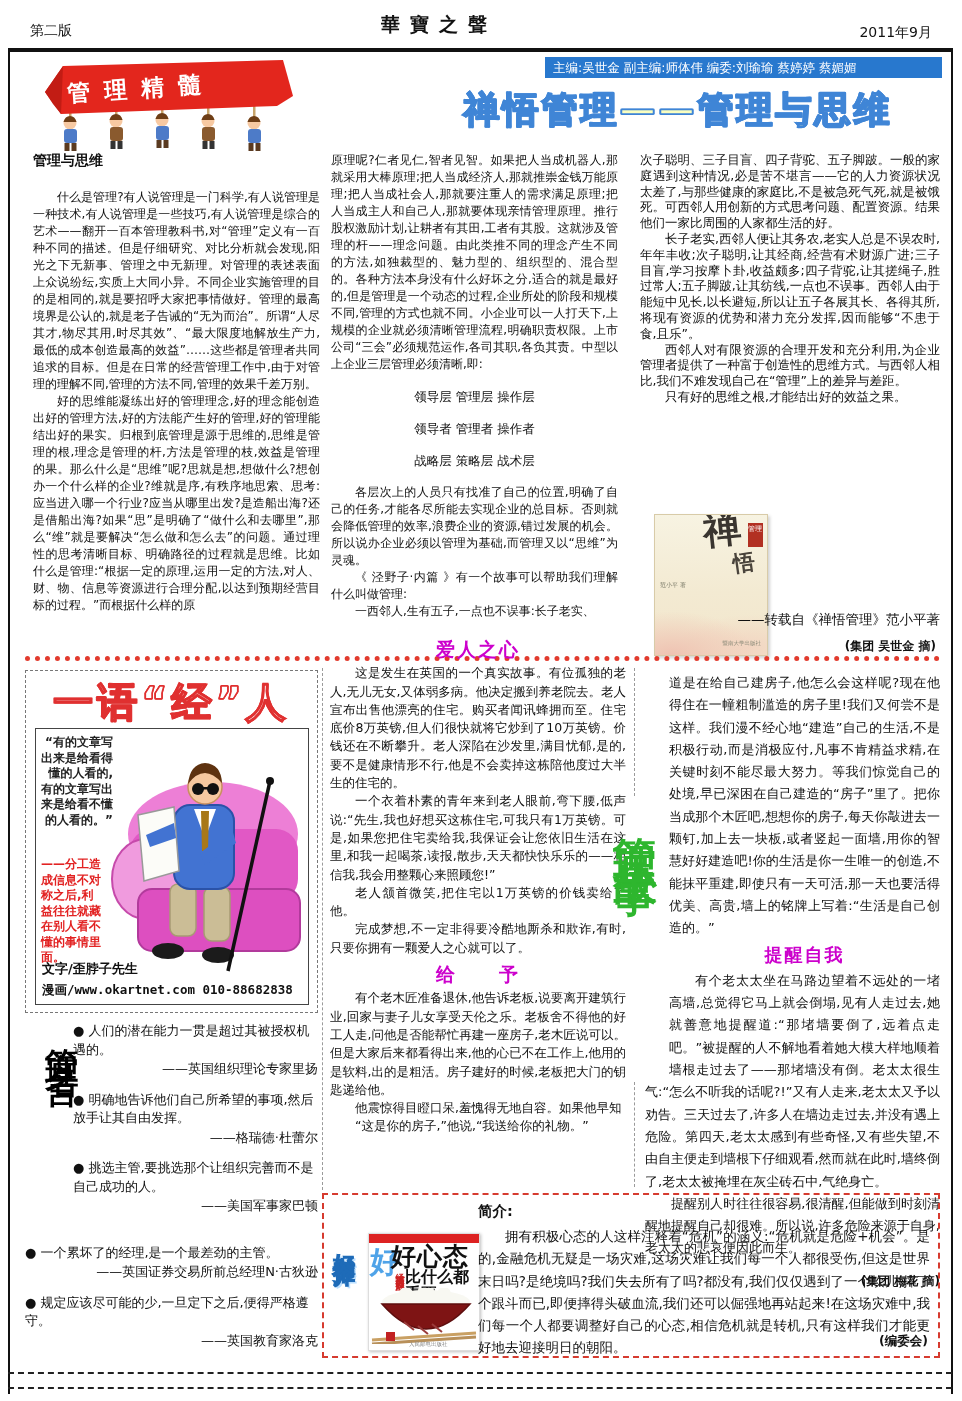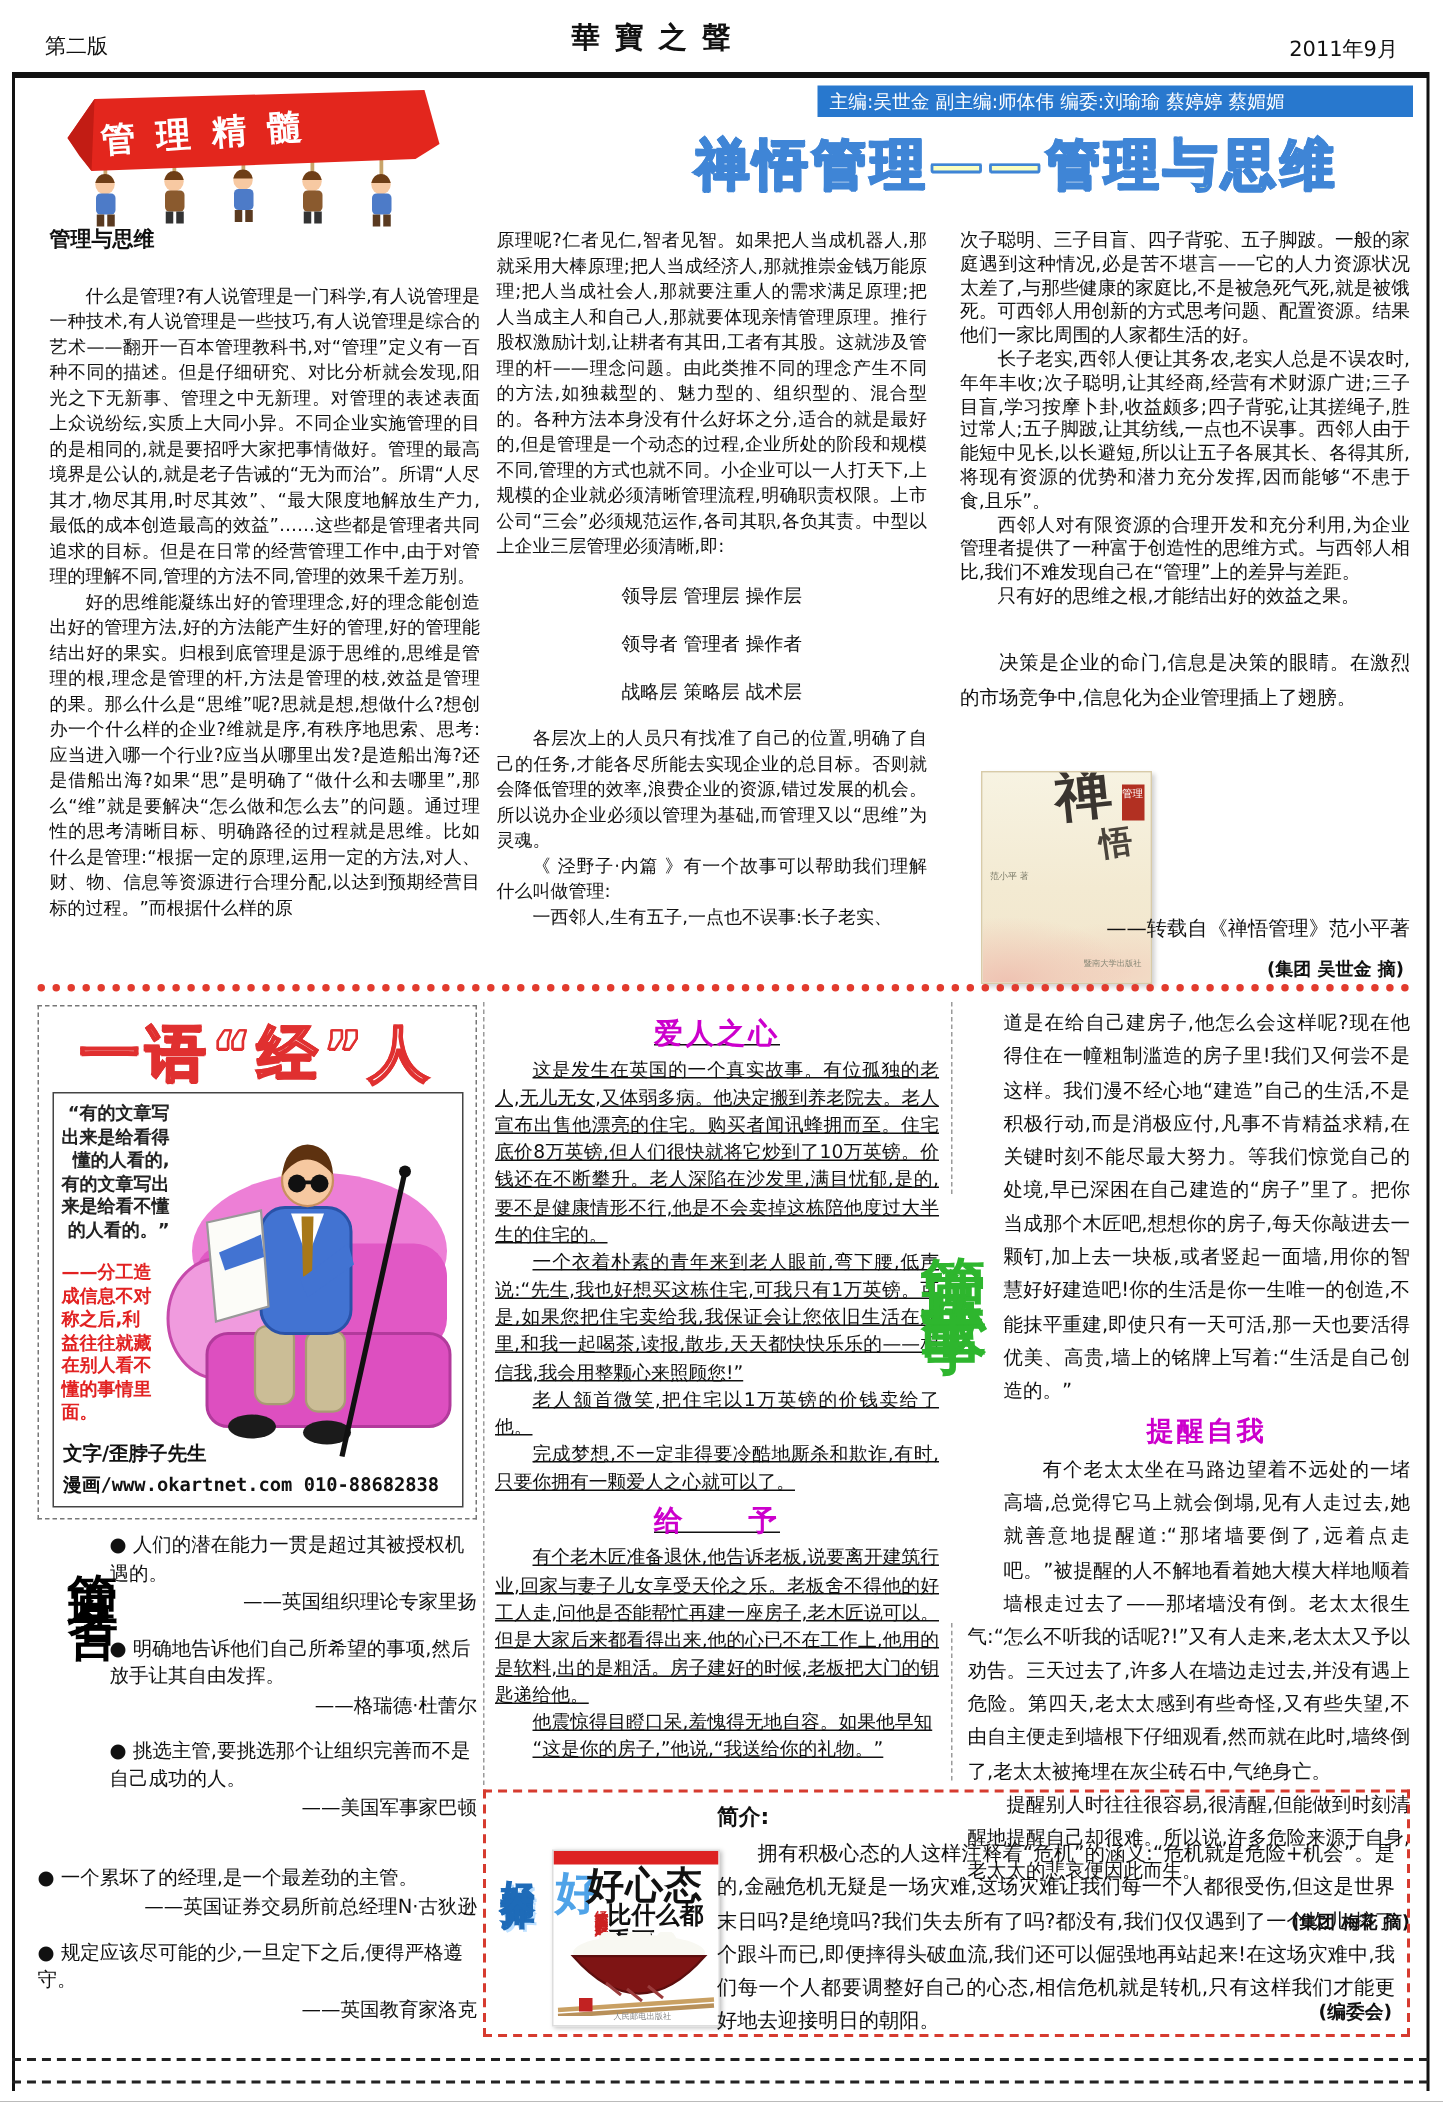--- a/index.html
+++ b/index.html
@@ -52,37 +52,37 @@
   .page-side-l{left:8px;top:48px;width:0;height:1346px;border-left:2px solid #111;}
   .page-side-r{left:951px;top:48px;width:0;height:1346px;border-left:2px solid #111;}
   .bottom-dash{left:8px;width:944px;height:0;border-top:2px dashed #222;}
   
   .cartoon-box{left:25px;top:670px;width:293px;height:343px;border:1.5px dashed #777;box-sizing:border-box;}
   .cartoon-title{position:absolute;left:0;top:4px;width:100%;text-align:center;font-weight:bold;font-size:40px;
                  letter-spacing:4px;color:#fff;-webkit-text-stroke:1.5px #E03030;
                  text-shadow:1px 0 #E03030,-1px 0 #E03030,0 1px #E03030,0 -1px #E03030;white-space:nowrap;}
   .art-box{position:absolute;left:9px;top:57px;width:272px;height:275px;border:1.5px solid #444;overflow:hidden;background:#fff;}
   .art-quote{position:absolute;left:5px;top:6px;width:72px;font-size:12px;font-weight:bold;line-height:15.5px;color:#222;text-align:right;}
-  .art-comment{position:absolute;left:5px;top:112px;width:60px;font-size:12px;font-weight:bold;line-height:15.5px;color:#E22222;}
+  .art-comment{position:absolute;left:5px;top:128px;width:60px;font-size:12px;font-weight:bold;line-height:15.5px;color:#E22222;}
   .art-credit1{position:absolute;left:6px;bottom:26px;font-size:13px;font-weight:bold;}
   .art-credit2{position:absolute;left:6px;bottom:5px;font-size:12.5px;font-weight:bold;font-family:"DejaVu Sans Mono",monospace;}
   
   .maxims{left:25px;top:1022px;width:293px;font-size:13px;line-height:18.5px;}
   .maxims-row{display:flex;}
   .maxims-title{width:46px;writing-mode:vertical-rl;text-orientation:upright;font-size:33px;font-weight:900;
                 letter-spacing:8px;color:#000;font-family:"DejaVu Serif",serif;}
   .maxims-list{flex:1;padding-left:2px;}
   .maxim{margin-bottom:12px;}
   .maxim-src{text-align:right;margin-top:1px;}
   .maxims-extra{margin-top:16px;}
   
   .story-heading{color:#CC00CC;font-weight:bold;text-align:center;font-size:19px;margin:0 0 6px 0;letter-spacing:2px;}
   .bcol{font-size:12.5px;text-align:justify;}
   .bcol p{margin:0;text-indent:2em;}
-  .bmid{left:330px;top:680px;width:296px;line-height:18.3px;text-decoration:underline;}
+  .bmid{left:330px;top:640px;width:296px;line-height:18.3px;}
   .bmid .give-h{margin-top:8px;}
   .bright{left:645px;top:672px;width:295px;line-height:22.3px;font-size:13px;}
   .bright p.noindent{text-indent:0;}
   .wrap-spacer{float:left;width:24px;height:268px;margin-top:133px;}
   .bright .story-heading{font-size:18px;margin:4px 0;}
   .story-cap{text-align:right;font-weight:bold;font-size:12px;text-indent:0 !important;margin-top:10px !important;}
   .green-vtitle{left:613px;top:803px;writing-mode:vertical-rl;text-orientation:upright;font-size:43px;
                 font-weight:bold;color:#2EB62E;letter-spacing:9px;line-height:46px;}
   
   .rec-box{left:322px;top:1193px;width:618px;height:165px;border:2px dashed #D63B2F;box-sizing:border-box;}
@@ -182,21 +182,20 @@
     <p>各层次上的人员只有找准了自己的位置,明确了自己的任务,才能各尽所能去实现企业的总目标。否则就会降低管理的效率,浪费企业的资源,错过发展的机会。所以说办企业必须以管理为基础,而管理又以“思维”为灵魂。</p>
     <p>《 泾野子·内篇 》有一个故事可以帮助我们理解什么叫做管理:</p>
     <p>一西邻人,生有五子,一点也不误事:长子老实、</p>
   </div>
 
   <div class="abs tcol col3">
     <p class="noindent">次子聪明、三子目盲、四子背驼、五子脚跛。一般的家庭遇到这种情况,必是苦不堪言——它的人力资源状况太差了,与那些健康的家庭比,不是被急死气死,就是被饿死。可西邻人用创新的方式思考问题、配置资源。结果他们一家比周围的人家都生活的好。</p>
     <p>长子老实,西邻人便让其务农,老实人总是不误农时,年年丰收;次子聪明,让其经商,经营有术财源广进;三子目盲,学习按摩卜卦,收益颇多;四子背驼,让其搓绳子,胜过常人;五子脚跛,让其纺线,一点也不误事。西邻人由于能短中见长,以长避短,所以让五子各展其长、各得其所,将现有资源的优势和潜力充分发挥,因而能够“不患于食,且乐”。</p>
     <p>西邻人对有限资源的合理开发和充分利用,为企业管理者提供了一种富于创造性的思维方式。与西邻人相比,我们不难发现自己在“管理”上的差异与差距。</p>
     <p>只有好的思维之根,才能结出好的效益之果。</p>
-    <p class="col3-note">决策是企业的命门,信息是决策的眼睛。在激烈的市场竞争中,信息化为企业管理插上了翅膀。</p>
     <div class="abs chan-cover">
       <span class="chan-big">禅</span>
       <span class="chan-sub">悟</span>
       <span class="chan-seal">管理</span>
       <span class="chan-author">范小平 著</span>
       <span class="chan-cloud"></span>
       <span class="chan-pub">暨南大学出版社</span>
     </div>
     <div class="abs cap1">——转载自《禅悟管理》范小平著</div>
     <div class="abs cap2">(集团 吴世金 摘)</div>

